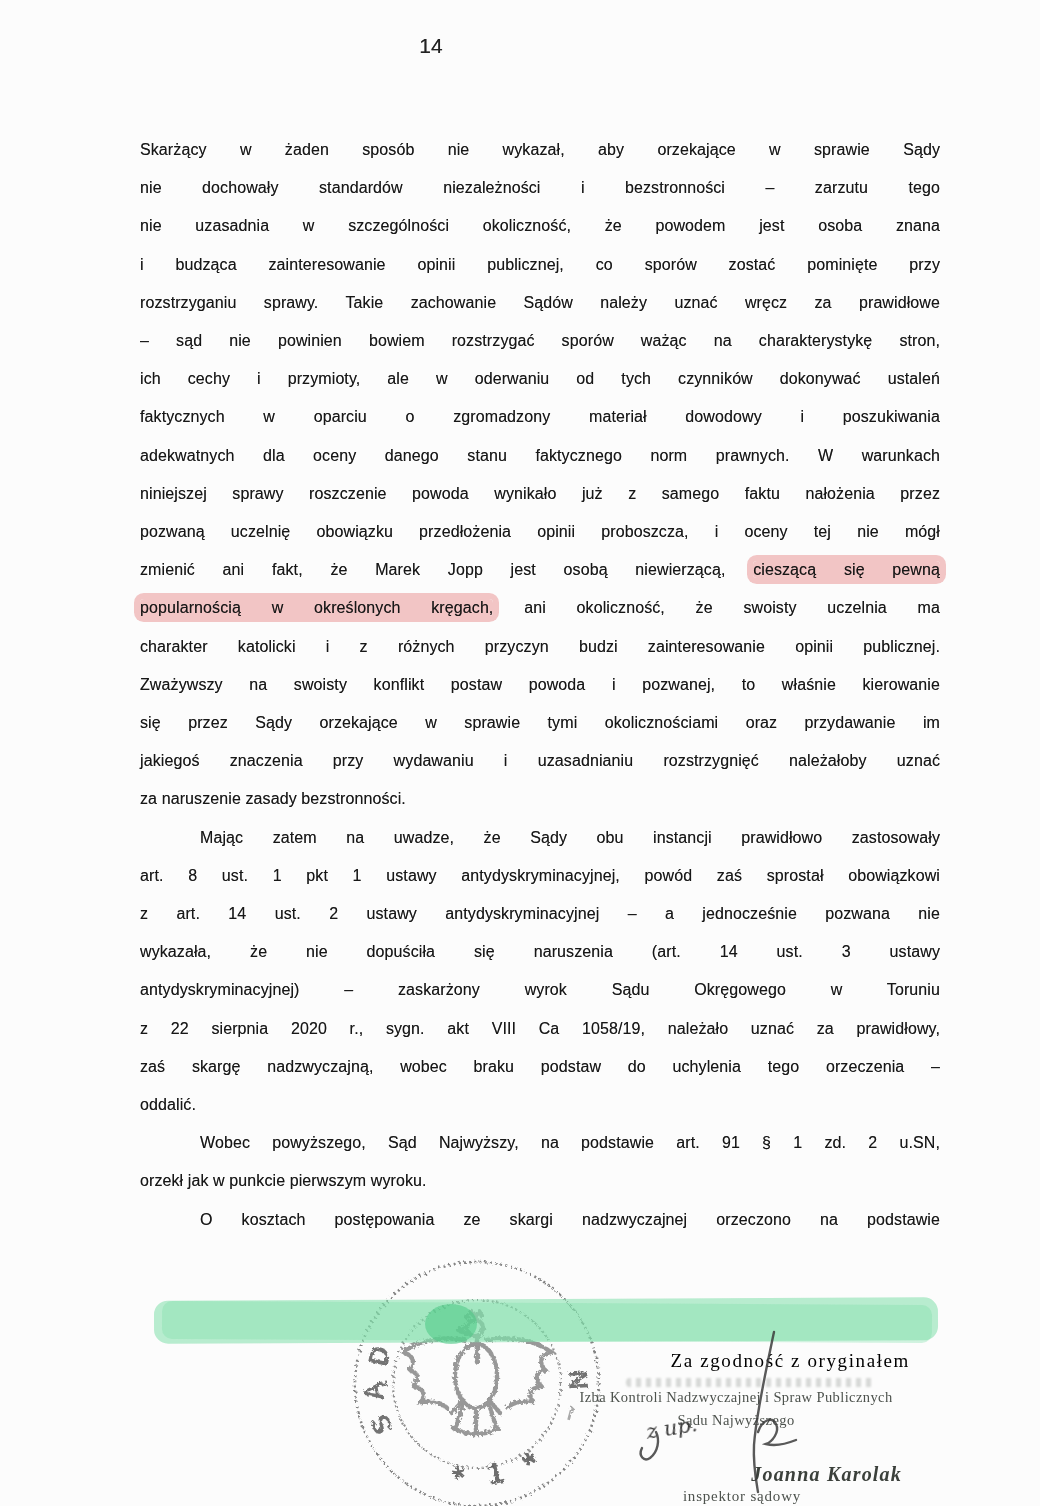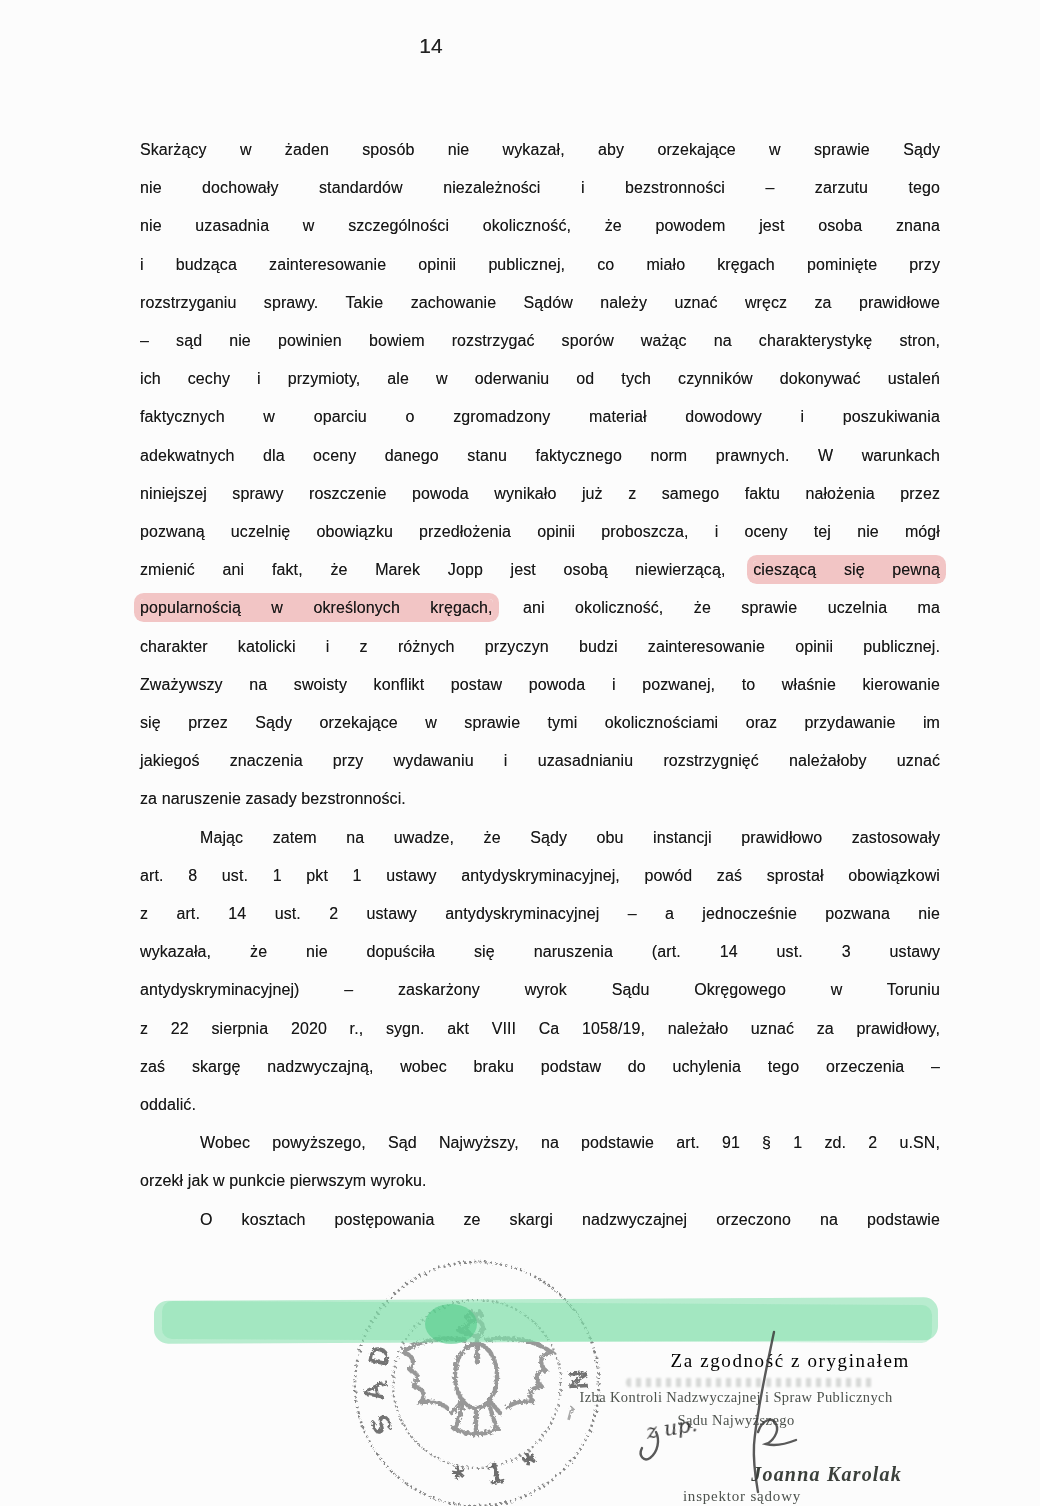--- a/index.html
+++ b/index.html
@@ -133,30 +133,30 @@
 
   <div class="green-band"></div>
   <div class="green-band-2"></div>
   <div class="green-blob"></div>
 
   <div class="doc-body">
       <div class="para">
         <div class="line"><span>Skarżący w żaden sposób nie wykazał, aby orzekające w sprawie Sądy</span></div>
         <div class="line"><span>nie dochowały standardów niezależności i bezstronności – zarzutu tego</span></div>
         <div class="line"><span>nie uzasadnia w szczególności okoliczność, że powodem jest osoba znana</span></div>
-        <div class="line"><span>i budząca zainteresowanie opinii publicznej, co miało kręgach pominięte przy</span></div>
+        <div class="line"><span>i budząca zainteresowanie opinii publicznej, co sporów zostać pominięte przy</span></div>
         <div class="line"><span>rozstrzyganiu sprawy. Takie zachowanie Sądów należy uznać wręcz za prawidłowe</span></div>
         <div class="line"><span>– sąd nie powinien bowiem rozstrzygać sporów ważąc na charakterystykę stron,</span></div>
         <div class="line"><span>ich cechy i przymioty, ale w oderwaniu od tych czynników dokonywać ustaleń</span></div>
         <div class="line"><span>faktycznych w oparciu o zgromadzony materiał dowodowy i poszukiwania</span></div>
         <div class="line"><span>adekwatnych dla oceny danego stanu faktycznego norm prawnych. W warunkach</span></div>
         <div class="line"><span>niniejszej sprawy roszczenie powoda wynikało już z samego faktu nałożenia przez</span></div>
         <div class="line"><span>pozwaną uczelnię obowiązku przedłożenia opinii proboszcza, i oceny tej nie mógł</span></div>
         <div class="line"><span>zmienić ani fakt, że Marek Jopp jest osobą niewierzącą, </span><span class="hl-pink">cieszącą się pewną</span></div>
-        <div class="line"><span class="hl-pink">popularnością w określonych kręgach,</span><span> ani okoliczność, że sprawie uczelnia ma</span></div>
+        <div class="line"><span class="hl-pink">popularnością w określonych kręgach,</span><span> ani okoliczność, że swoisty uczelnia ma</span></div>
         <div class="line"><span>charakter katolicki i z różnych przyczyn budzi zainteresowanie opinii publicznej.</span></div>
         <div class="line"><span>Zważywszy na swoisty konflikt postaw powoda i pozwanej, to właśnie kierowanie</span></div>
         <div class="line"><span>się przez Sądy orzekające w sprawie tymi okolicznościami oraz przydawanie im</span></div>
         <div class="line"><span>jakiegoś znaczenia przy wydawaniu i uzasadnianiu rozstrzygnięć należałoby uznać</span></div>
         <div class="line last"><span>za naruszenie zasady bezstronności.</span></div>
       </div>
       <div class="para">
         <div class="line ind"><span>Mając zatem na uwadze, że Sądy obu instancji prawidłowo zastosowały</span></div>
         <div class="line"><span>art. 8 ust. 1 pkt 1 ustawy antydyskryminacyjnej, powód zaś sprostał obowiązkowi</span></div>
         <div class="line"><span>z art. 14 ust. 2 ustawy antydyskryminacyjnej – a jednocześnie pozwana nie</span></div>

